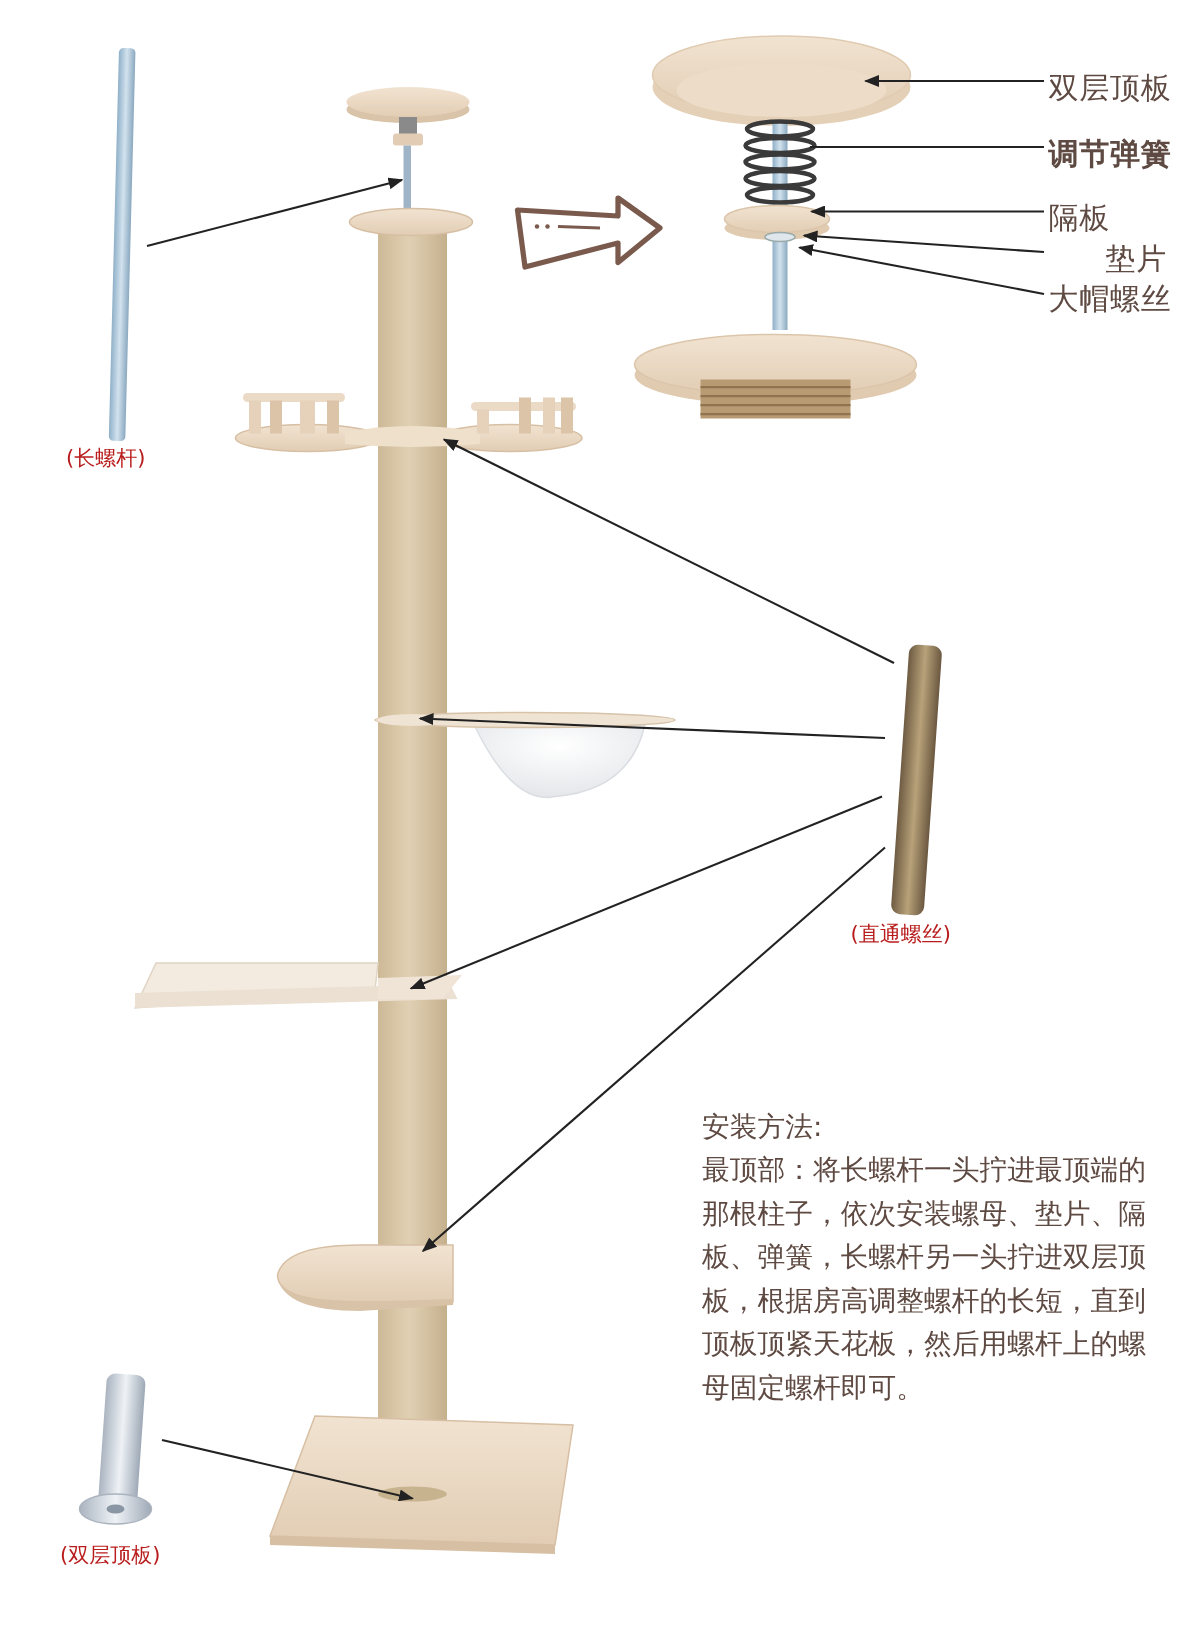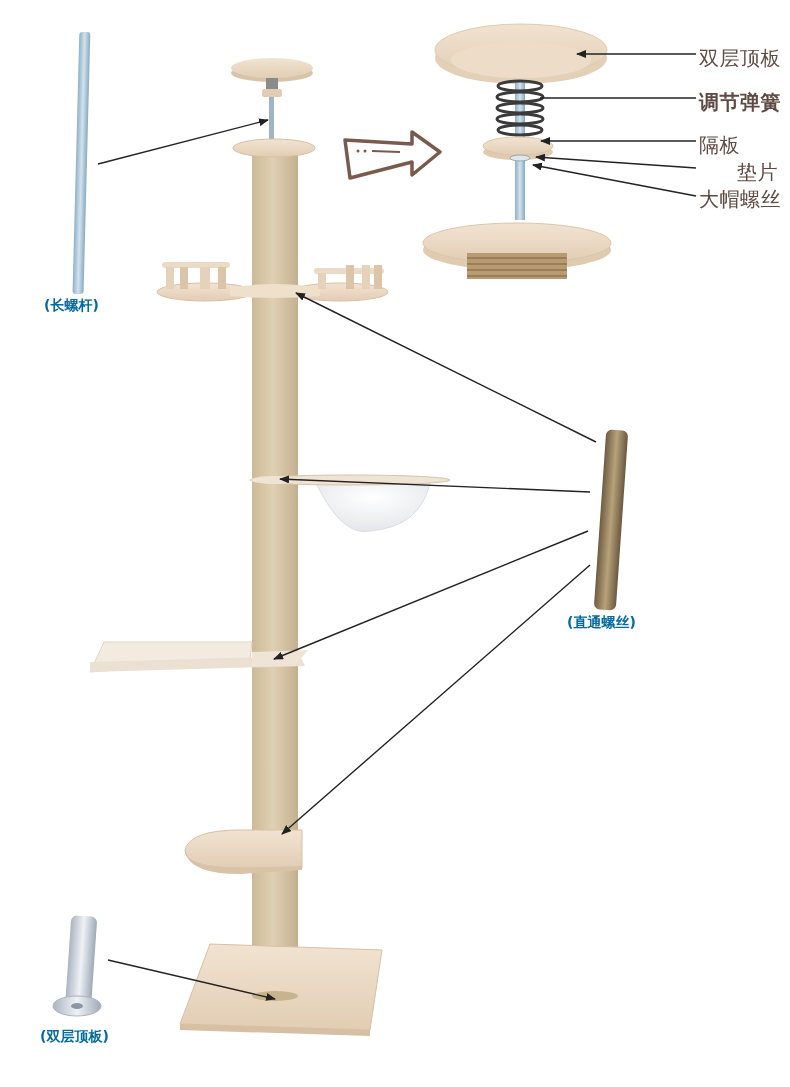--- a/index.html
+++ b/index.html
@@ -1,20 +1,20 @@
 <!DOCTYPE html>
 <html><head>
 <meta charset="utf-8">
 <style>
   html, body { margin: 0; padding: 0; background: #ffffff; }
   body { width: 790px; height: 1087px; position: relative; overflow: hidden;
          font-family: "DejaVu Sans", sans-serif; color: #5e4a42; }
   svg.art { position: absolute; left: 0; top: 0; }
   .callout { position: absolute; font-size: 20px; color: #5e4a42; letter-spacing: 0.5px; white-space: nowrap; }
-  .part-label { position: absolute; font-size: 14px; color: #0369a1; white-space: nowrap; font-weight: bold; }
+  .part-label { position: absolute; font-size: 14px; color: #b91c1c; white-space: nowrap; font-weight: normal; }
   .instructions { position: absolute; left: 468px; top: 737px; width: 300px;
                   font-size: 18.5px; line-height: 29px; color: #5e4a42; }
   .instructions p { margin: 0; }
 </style>
 </head>
 <body>
 
 <svg class="art" width="790" height="1087" viewBox="0 0 790 1087">
   <defs>
     <linearGradient id="sisalG" x1="0" x2="1" y1="0" y2="0">
@@ -168,13 +168,15 @@
 <div class="callout" style="left:699px; top:89px;font-weight:bold;">调节弹簧</div>
 <div class="callout" style="left:699px; top:132px;">隔板</div>
 <div class="callout" style="left:737px; top:159px;">垫片</div>
 <div class="callout" style="left:699px; top:186px;">大帽螺丝</div>
 
 <div class="part-label" style="left:44px; top:297px;">(长螺杆)</div>
 <div class="part-label" style="left:567px; top:614px;text-align:right;">(直通螺丝)</div>
 <div class="part-label" style="left:40px; top:1028px;">(双层顶板)</div>
 
 <div class="instructions">
+  <p>安装方法:</p>
+  <p>最顶部：将长螺杆一头拧进最顶端的那根柱子，依次安装螺母、垫片、隔板、弹簧，长螺杆另一头拧进双层顶板，根据房高调整螺杆的长短，直到顶板顶紧天花板，然后用螺杆上的螺母固定螺杆即可。</p>
 </div>
 
 </body></html>

